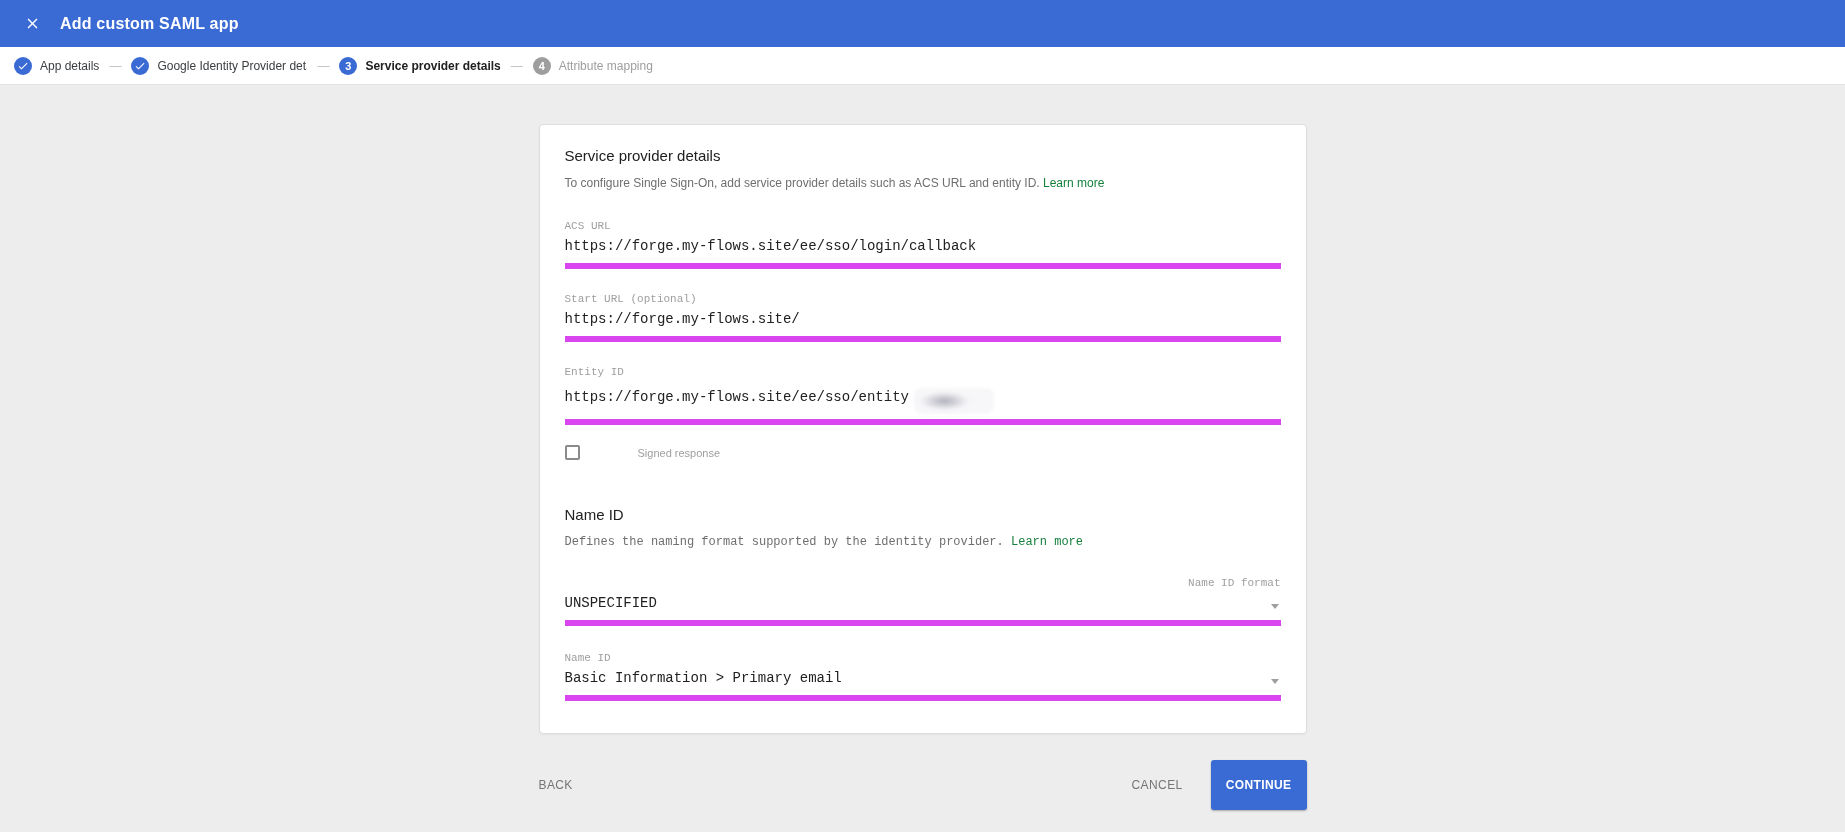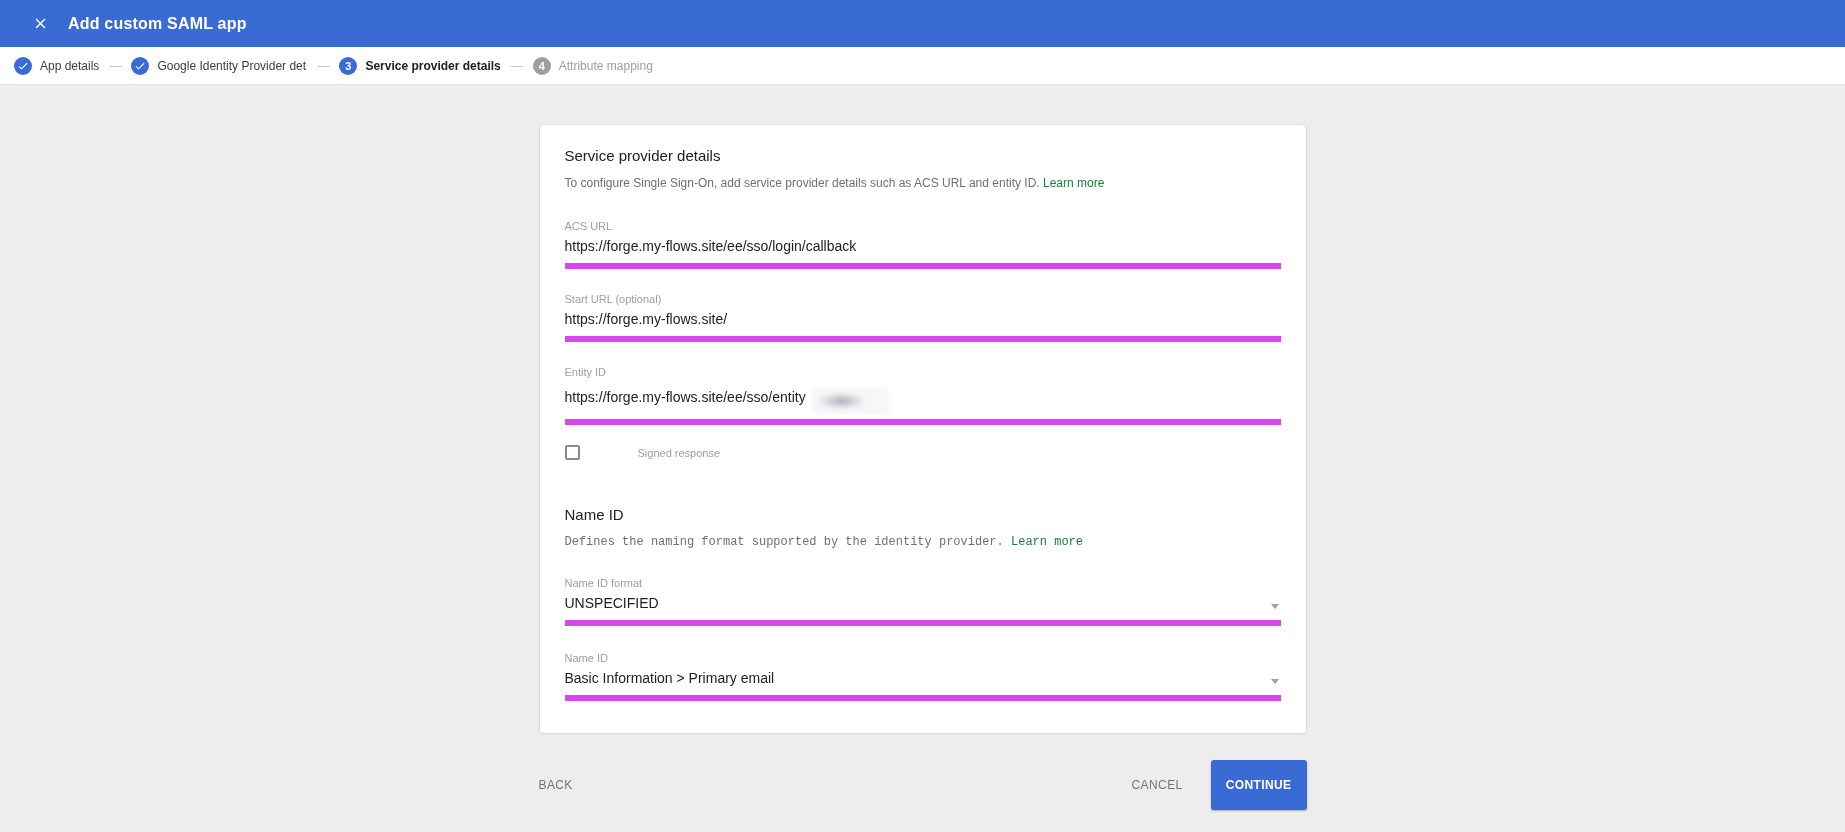--- a/index.html
+++ b/index.html
@@ -12,21 +12,21 @@
     overflow: hidden;
     position: relative;
   }
 
   
   .appbar {
     height: 47px;
     background: #3a6bd5;
     display: flex;
     align-items: center;
-    padding: 0 28px;
+    padding: 0 20px;
   }
   .close-btn {
     background: none; border: none; cursor: pointer;
     width: 24px; height: 24px;
     display: flex; align-items: center; justify-content: center;
     padding: 0;
   }
   .appbar-title {
     color: #ffffff;
     font-size: 16px;
@@ -69,21 +69,21 @@
     background: #ffffff;
     border: 1px solid #dcdddf;
     border-radius: 4px;
     box-shadow: 0 1px 2px rgba(0,0,0,0.04);
     padding: 22px 25px 32px 25px;
   }
   .card-title { font-size: 15px; color: #212121; font-weight: normal; }
   .card-desc { font-size: 12px; color: #6f6f6f; margin-top: 12px; line-height: 14px; }
   .link { color: #15803d; text-decoration: none; cursor: pointer; }
 
-  .field { margin-top: 24px; }
+  .field { margin-top: 24px; font-family: Liberation Mono, monospace; }
   .field.first { margin-top: 30px; }
   .field-label { font-size: 11px; color: #9e9e9e; margin-bottom: 6px; }
   .field-value {
     font-size: 14px; color: #212121;
     padding-bottom: 9px;
     border-bottom: 6px solid #d946ef;
     position: relative;
     display: flex; align-items: center;
     min-height: 17px;
   }
@@ -236,21 +236,21 @@
     <div class="checkbox-label">Signed response</div>
   </div>
 
   <div class="section">
     <div class="section-title">Name ID</div>
     <div class="section-desc">
       <span>Defines the naming format supported by the identity provider.</span>
       <a class="link">Learn more</a>
     </div>
 
-    <div class="field" style="margin-top:28px;">
+    <div class="field" style="margin-top:28px;text-align:right;">
       <div class="field-label">Name ID format</div>
       <div class="field-value">
         <span>UNSPECIFIED</span>
         <span class="select-arrow"></span>
       </div>
     </div>
 
     <div class="field" style="margin-top:26px;">
       <div class="field-label">Name ID</div>
       <div class="field-value">

